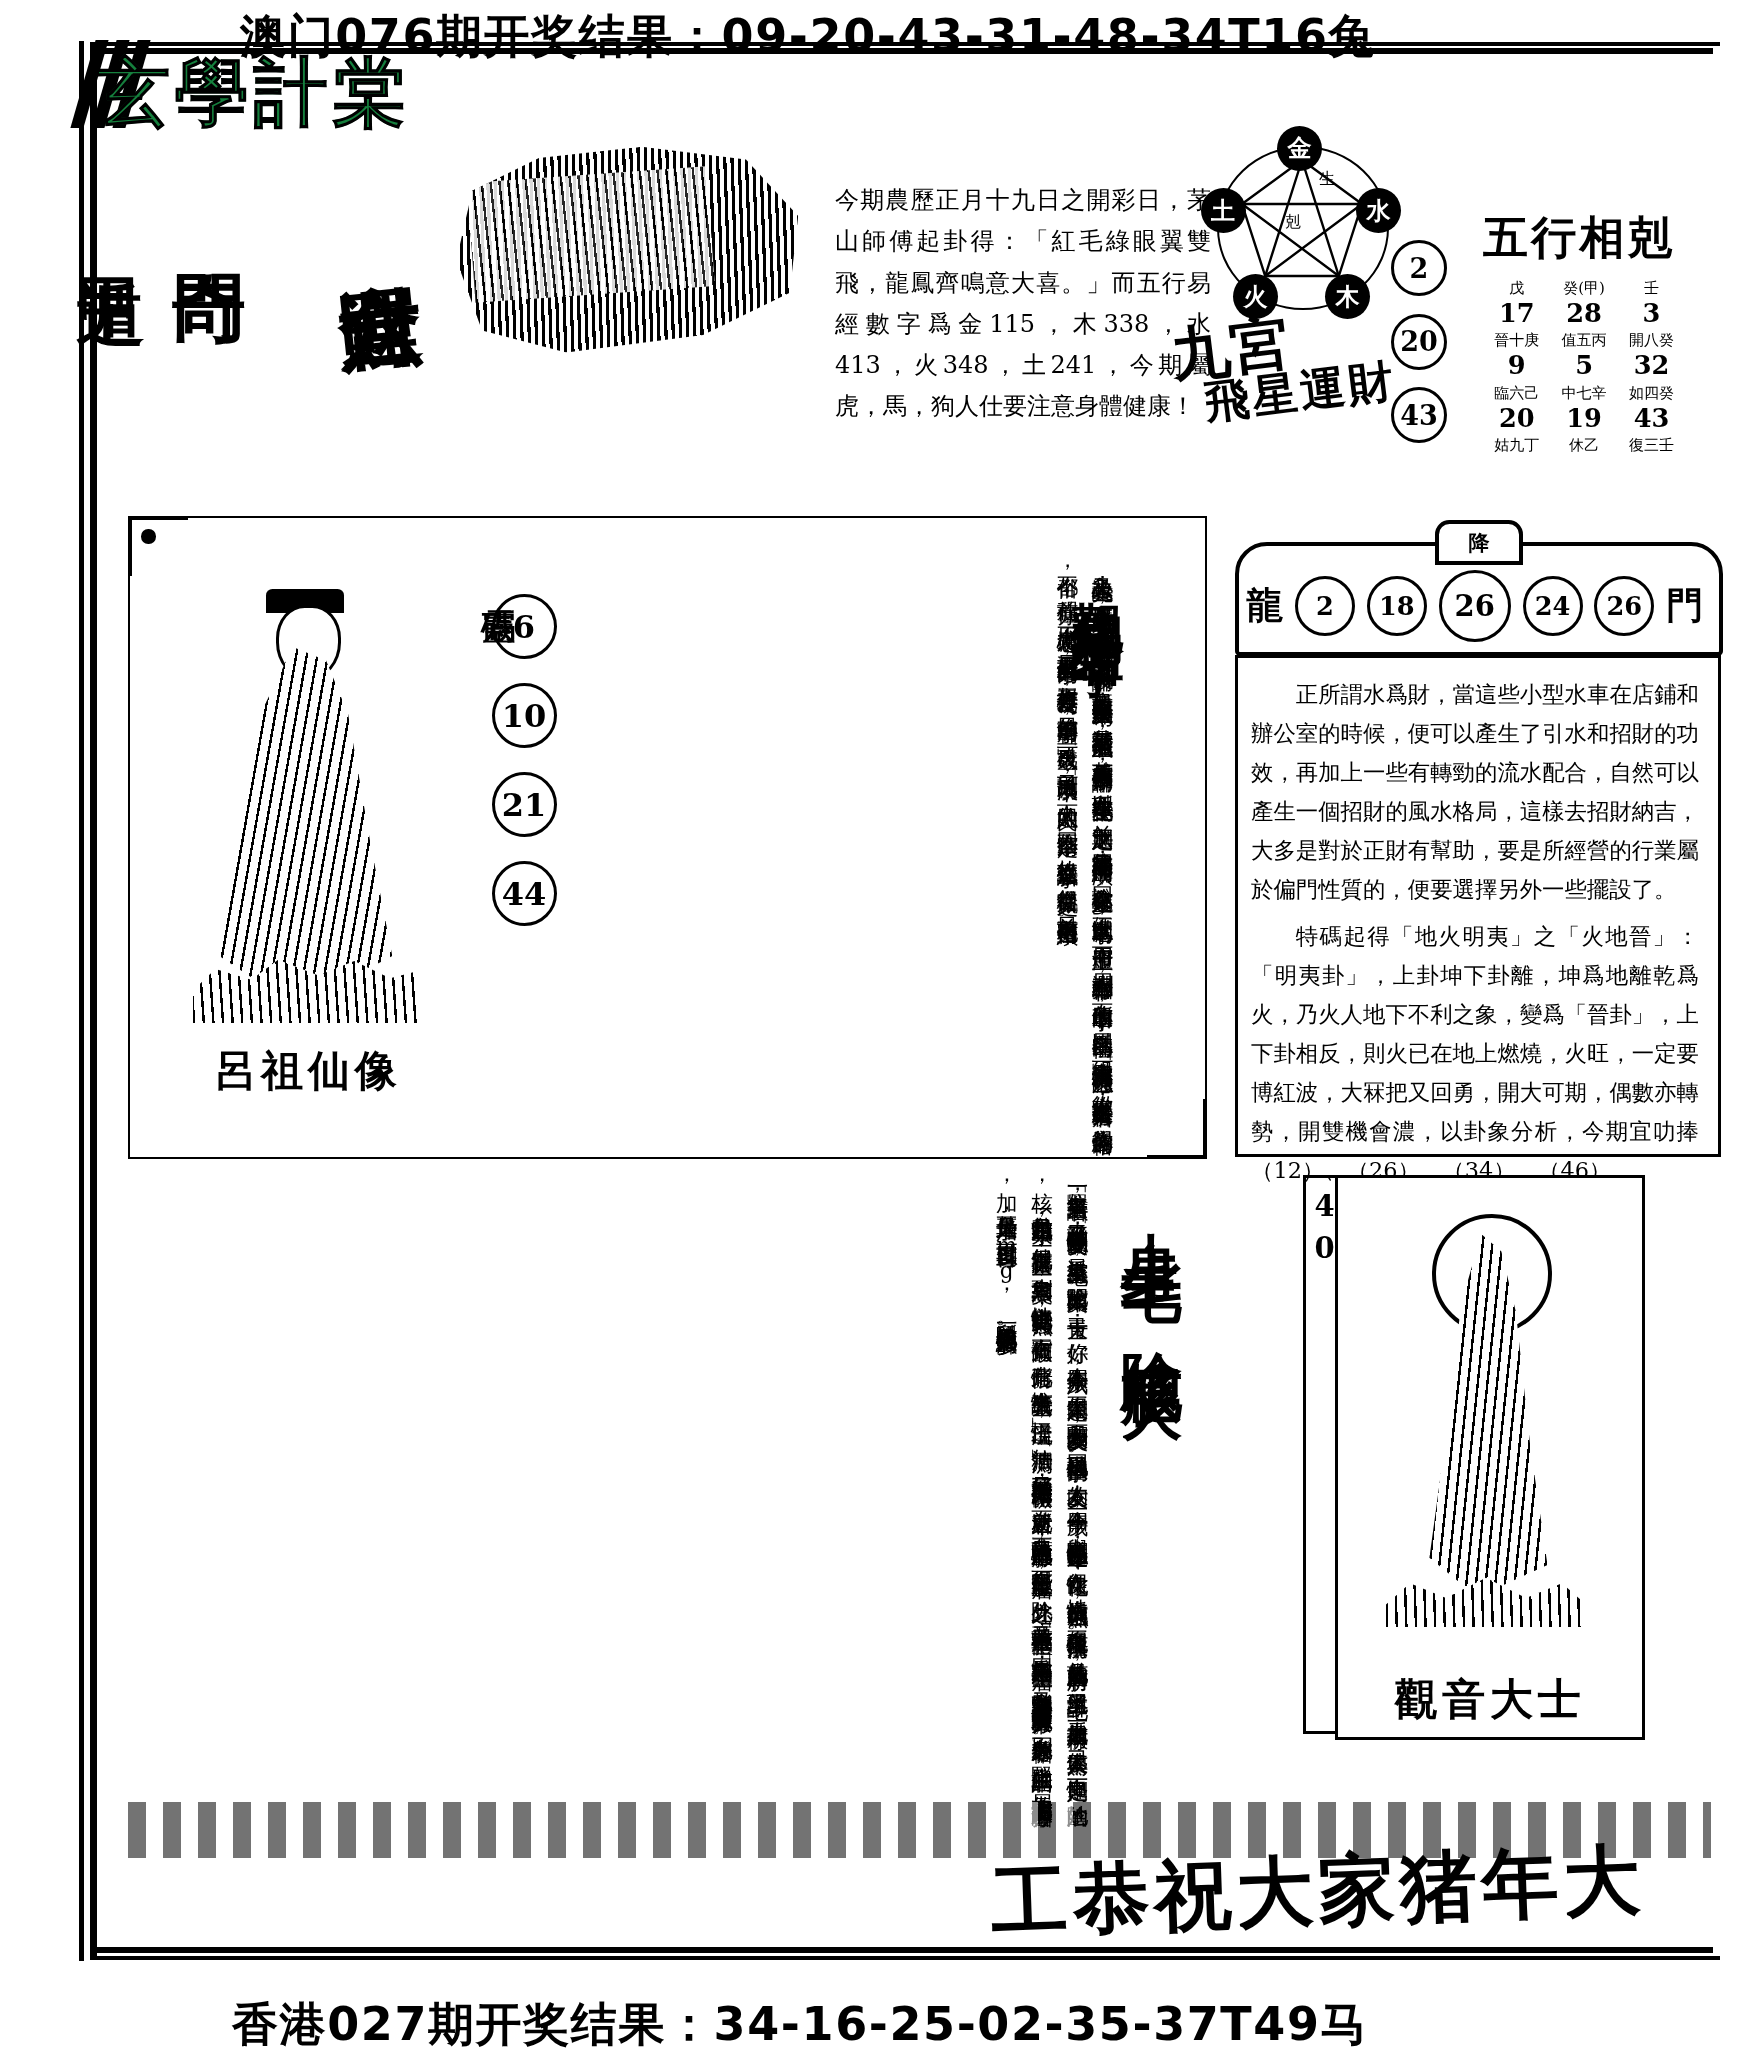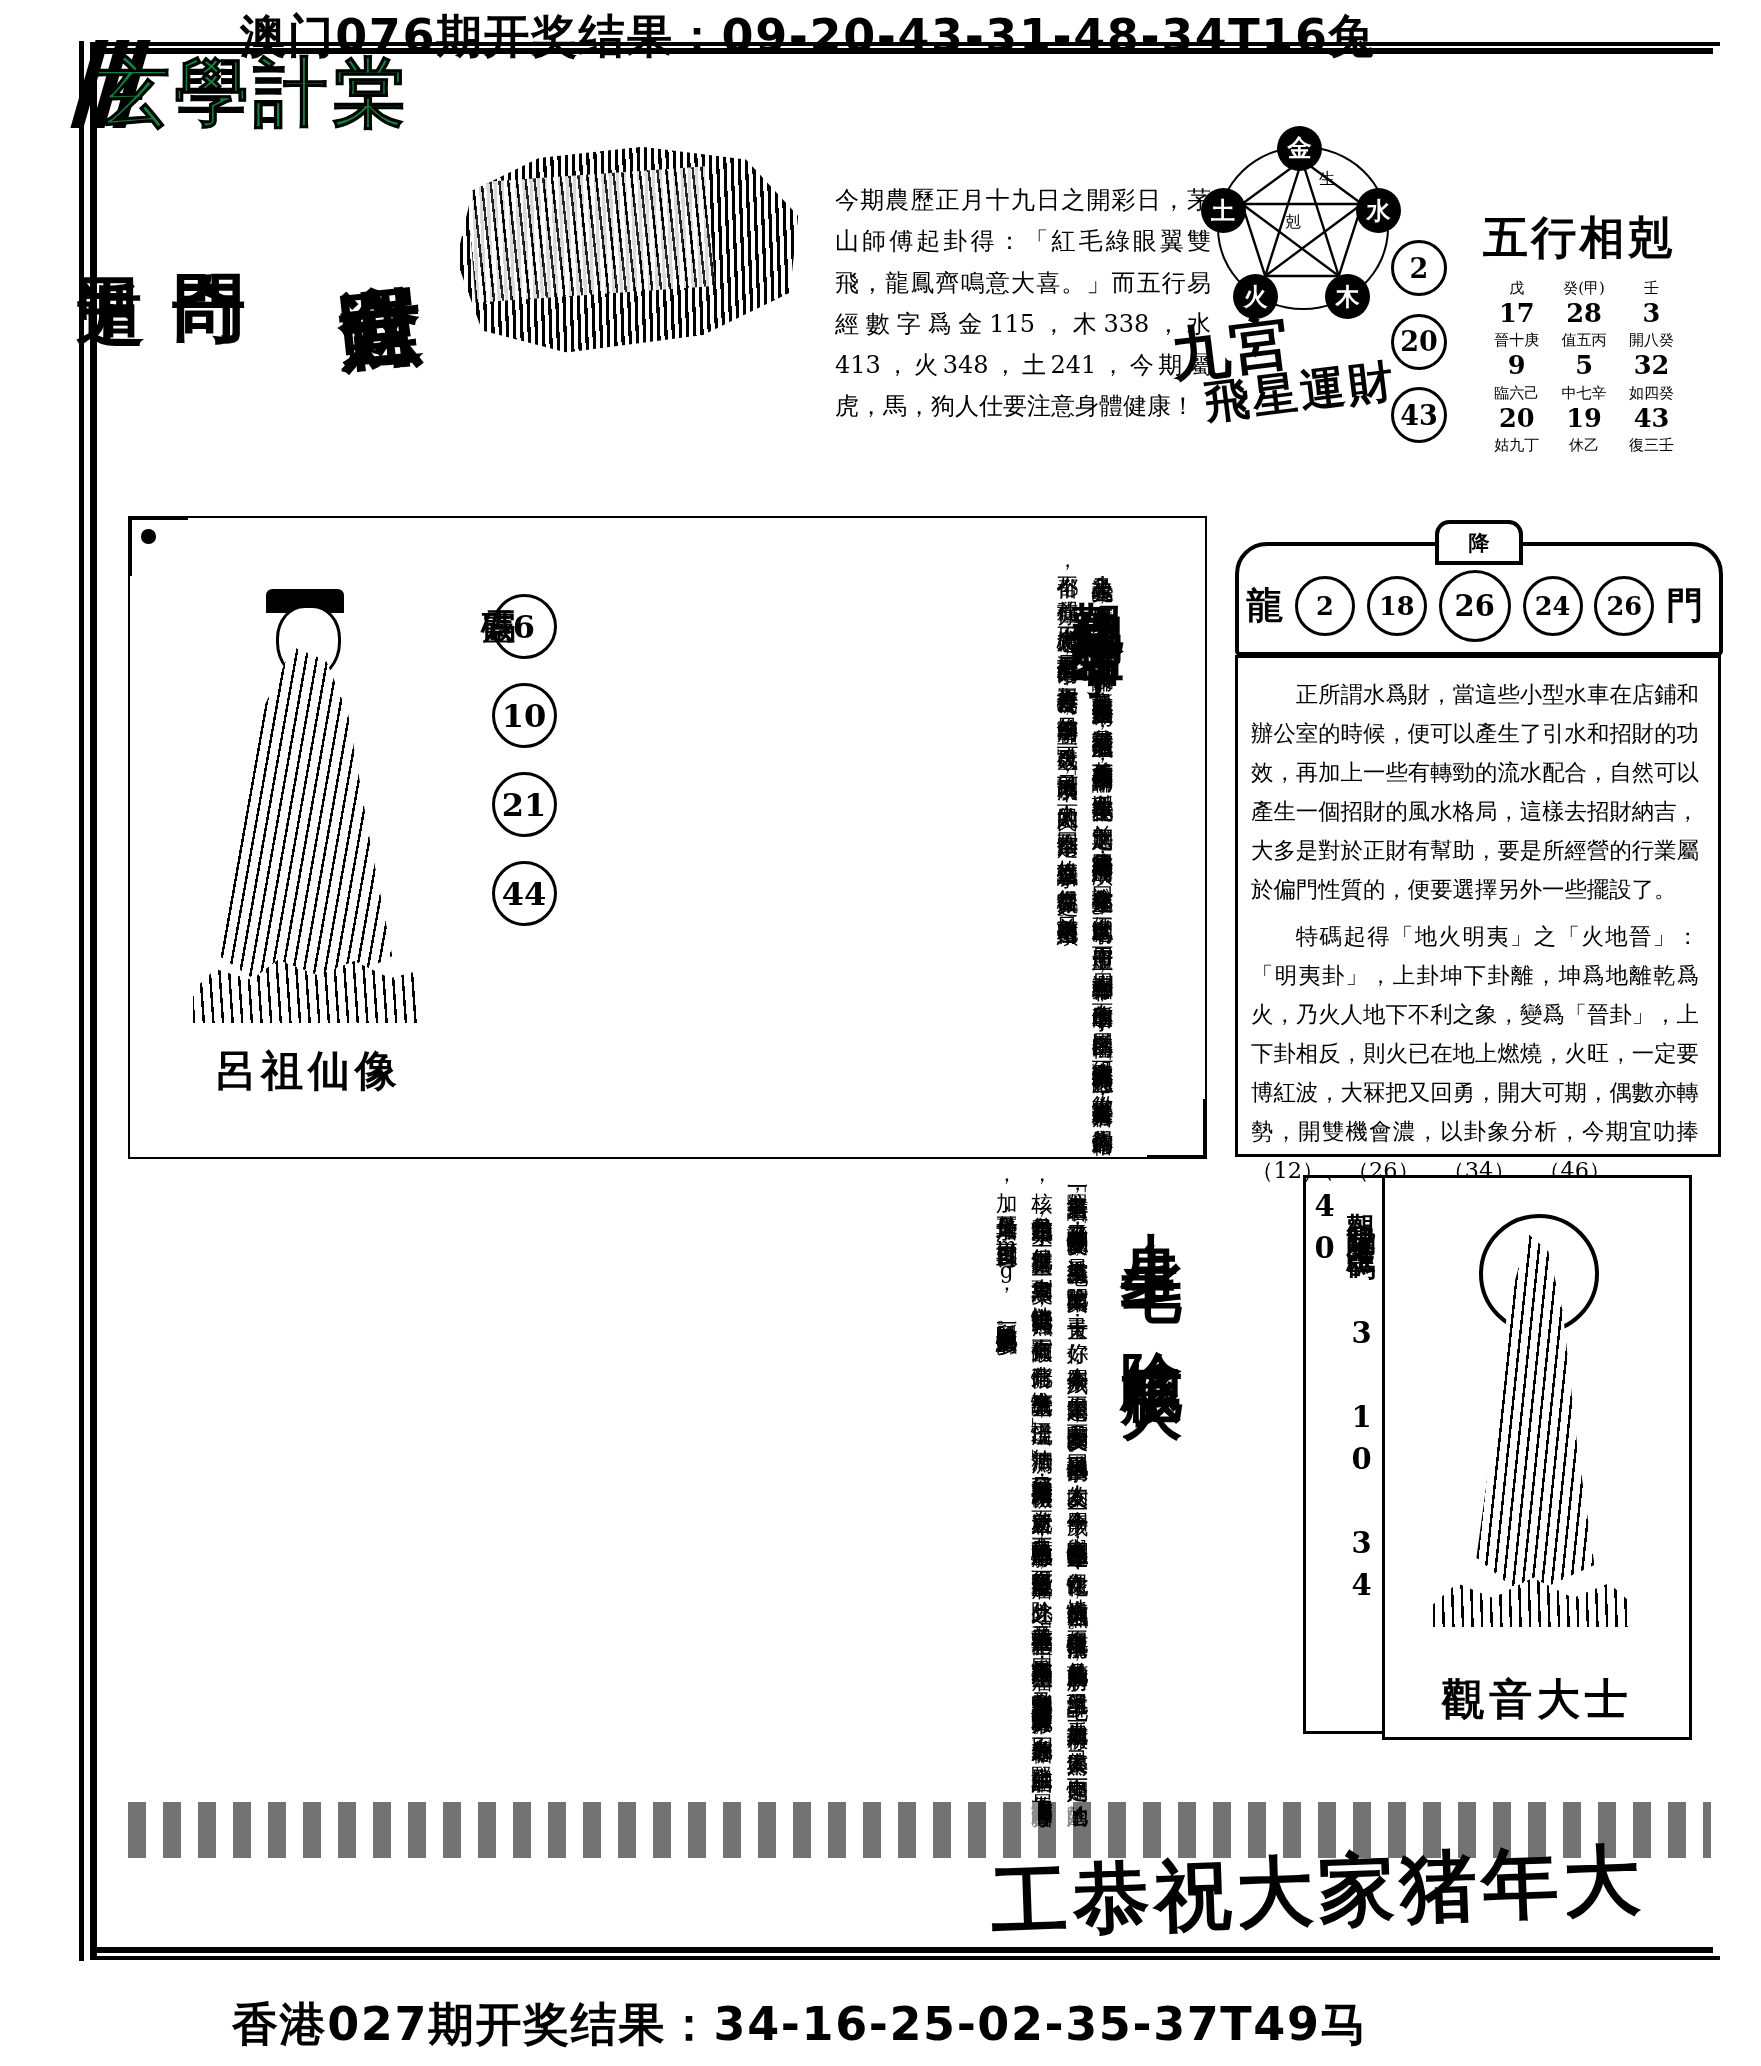--- a/index.html
+++ b/index.html
@@ -206,21 +206,21 @@
     font-size:21.6px;line-height:1.64;letter-spacing:0.8px;text-align:justify;
   }
 
   
   #guanyin-nums{
     position:absolute;left:1303px;top:1175px;width:88px;height:559px;border:3.2px solid #000;
     writing-mode:vertical-rl;text-orientation:upright;
     font-size:29px;font-weight:bold;letter-spacing:8px;padding:11.2px 6.4px;box-sizing:border-box;
   }
   #guanyin-pic{
-    position:absolute;left:1382px;top:1175px;width:304px;height:559px;border:3.2px solid #000;background:#fff;
+    position:absolute;left:1335px;top:1175px;width:304px;height:559px;border:3.2px solid #000;background:#fff;
   }
   #guanyin-pic .halo{
     position:absolute;left:94px;top:36px;width:112px;height:112px;border:4px solid #000;border-radius:50%;
   }
   #guanyin-pic .figure{
     position:absolute;left:77px;top:56px;width:144px;height:352px;
     background:repeating-linear-gradient(96deg,#000 0 2.4px,#fff 2.4px 9.6px);
     clip-path:polygon(46% 0,60% 5%,70% 22%,80% 60%,92% 94%,60% 100%,34% 100%,10% 92%,22% 56%,32% 20%);
   }
   #guanyin-pic .lotus{

